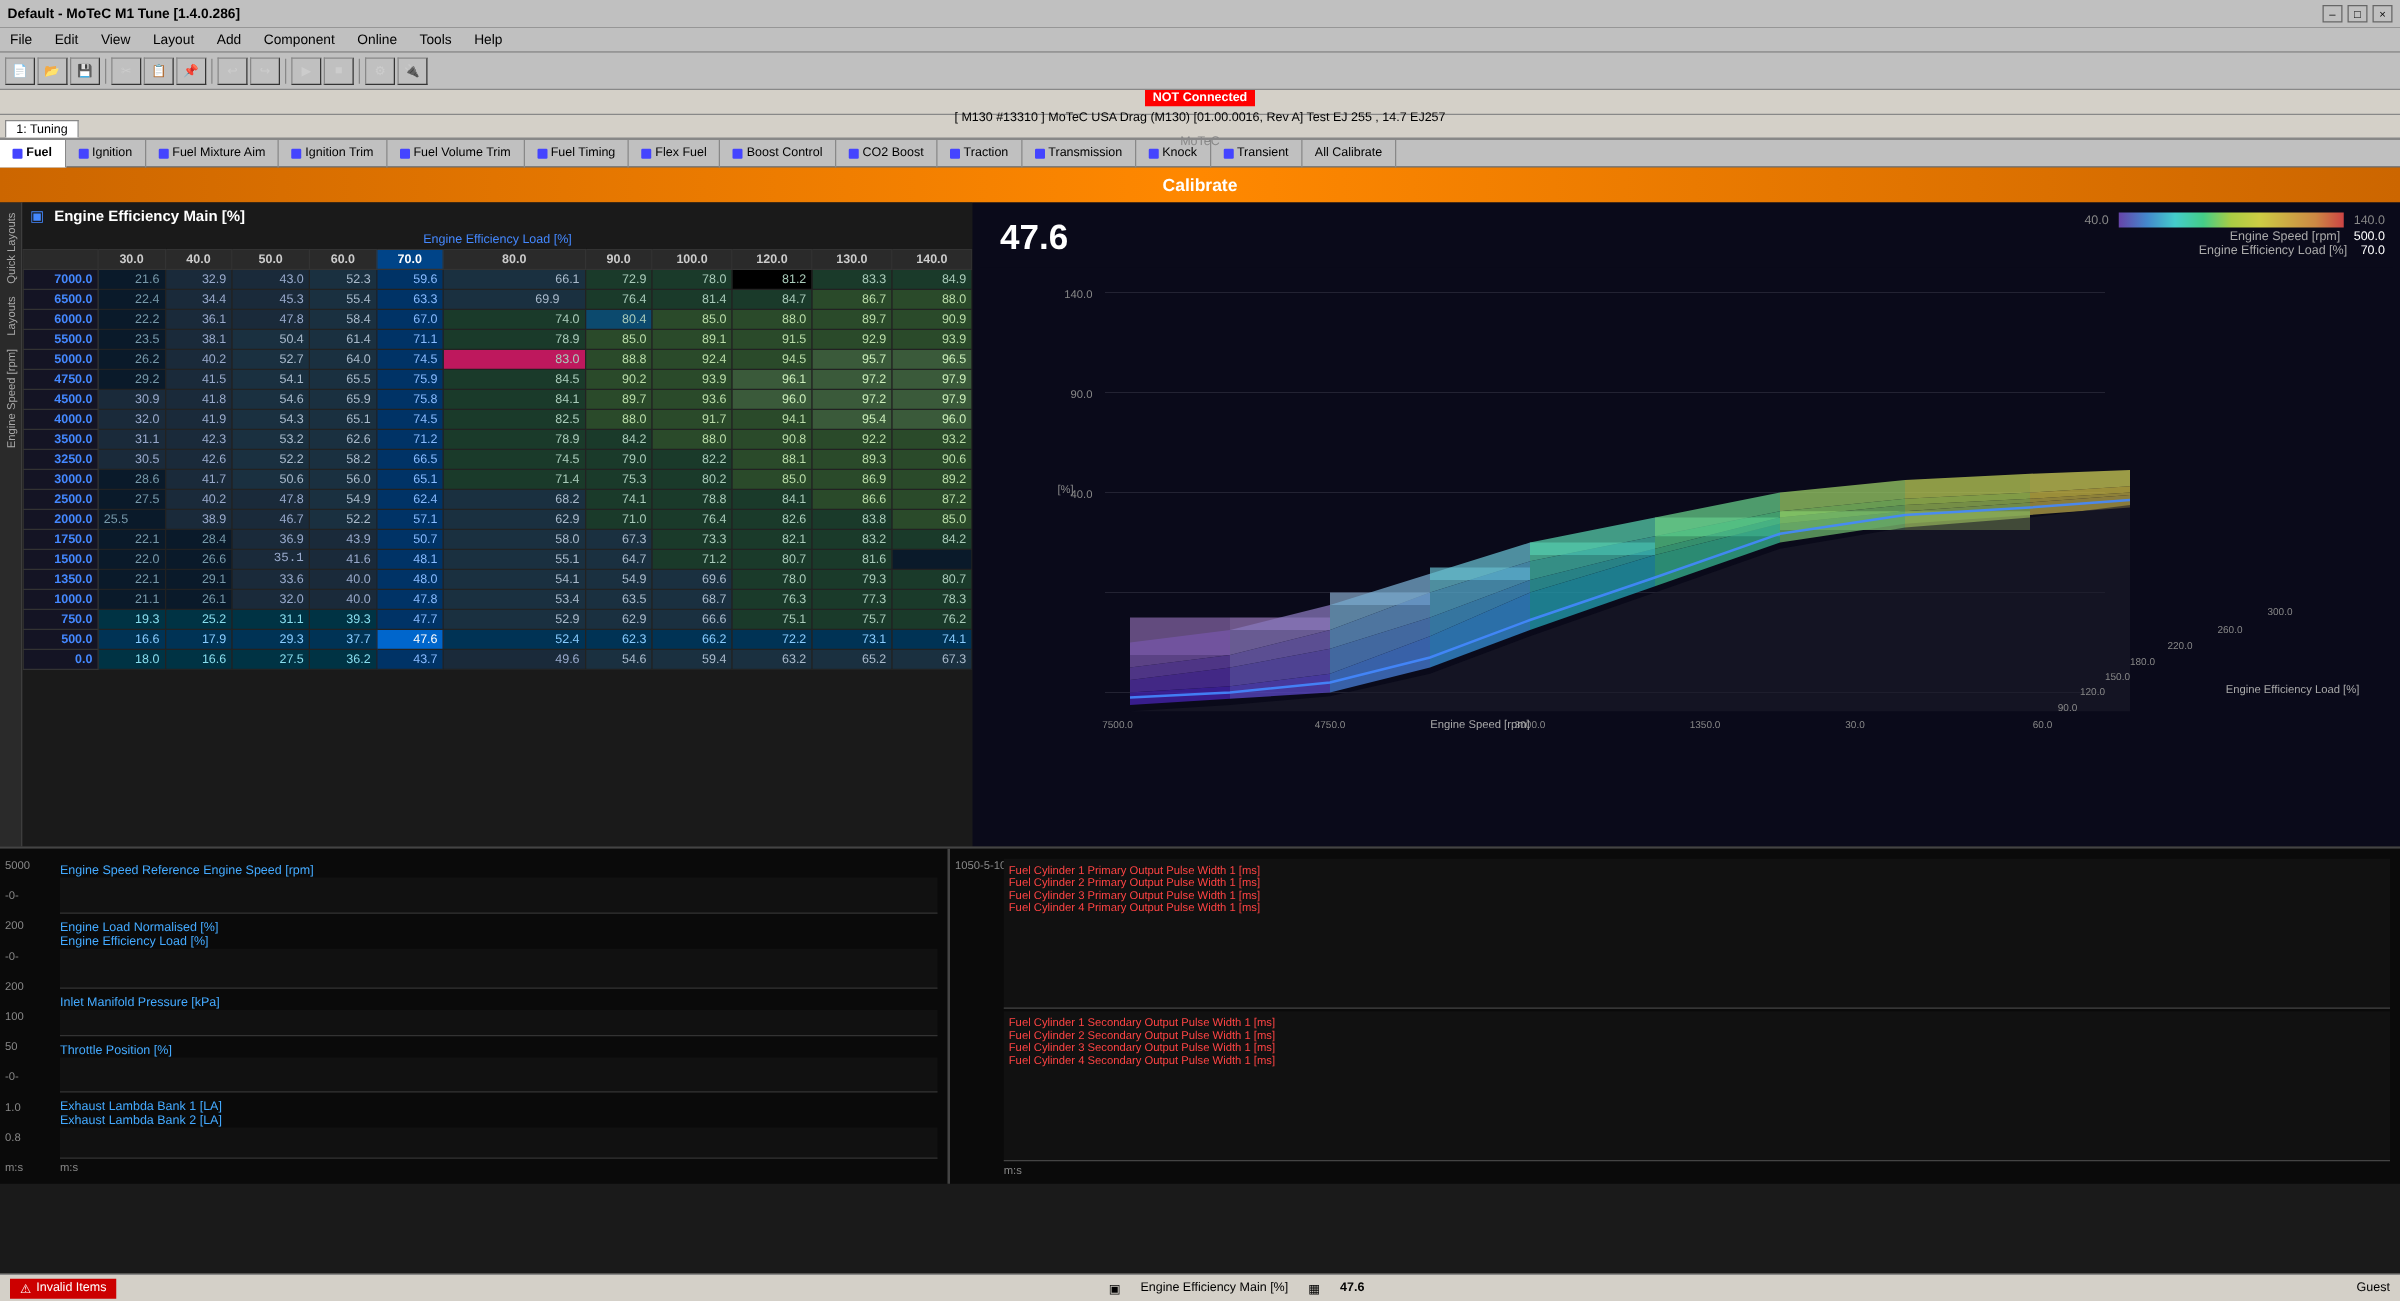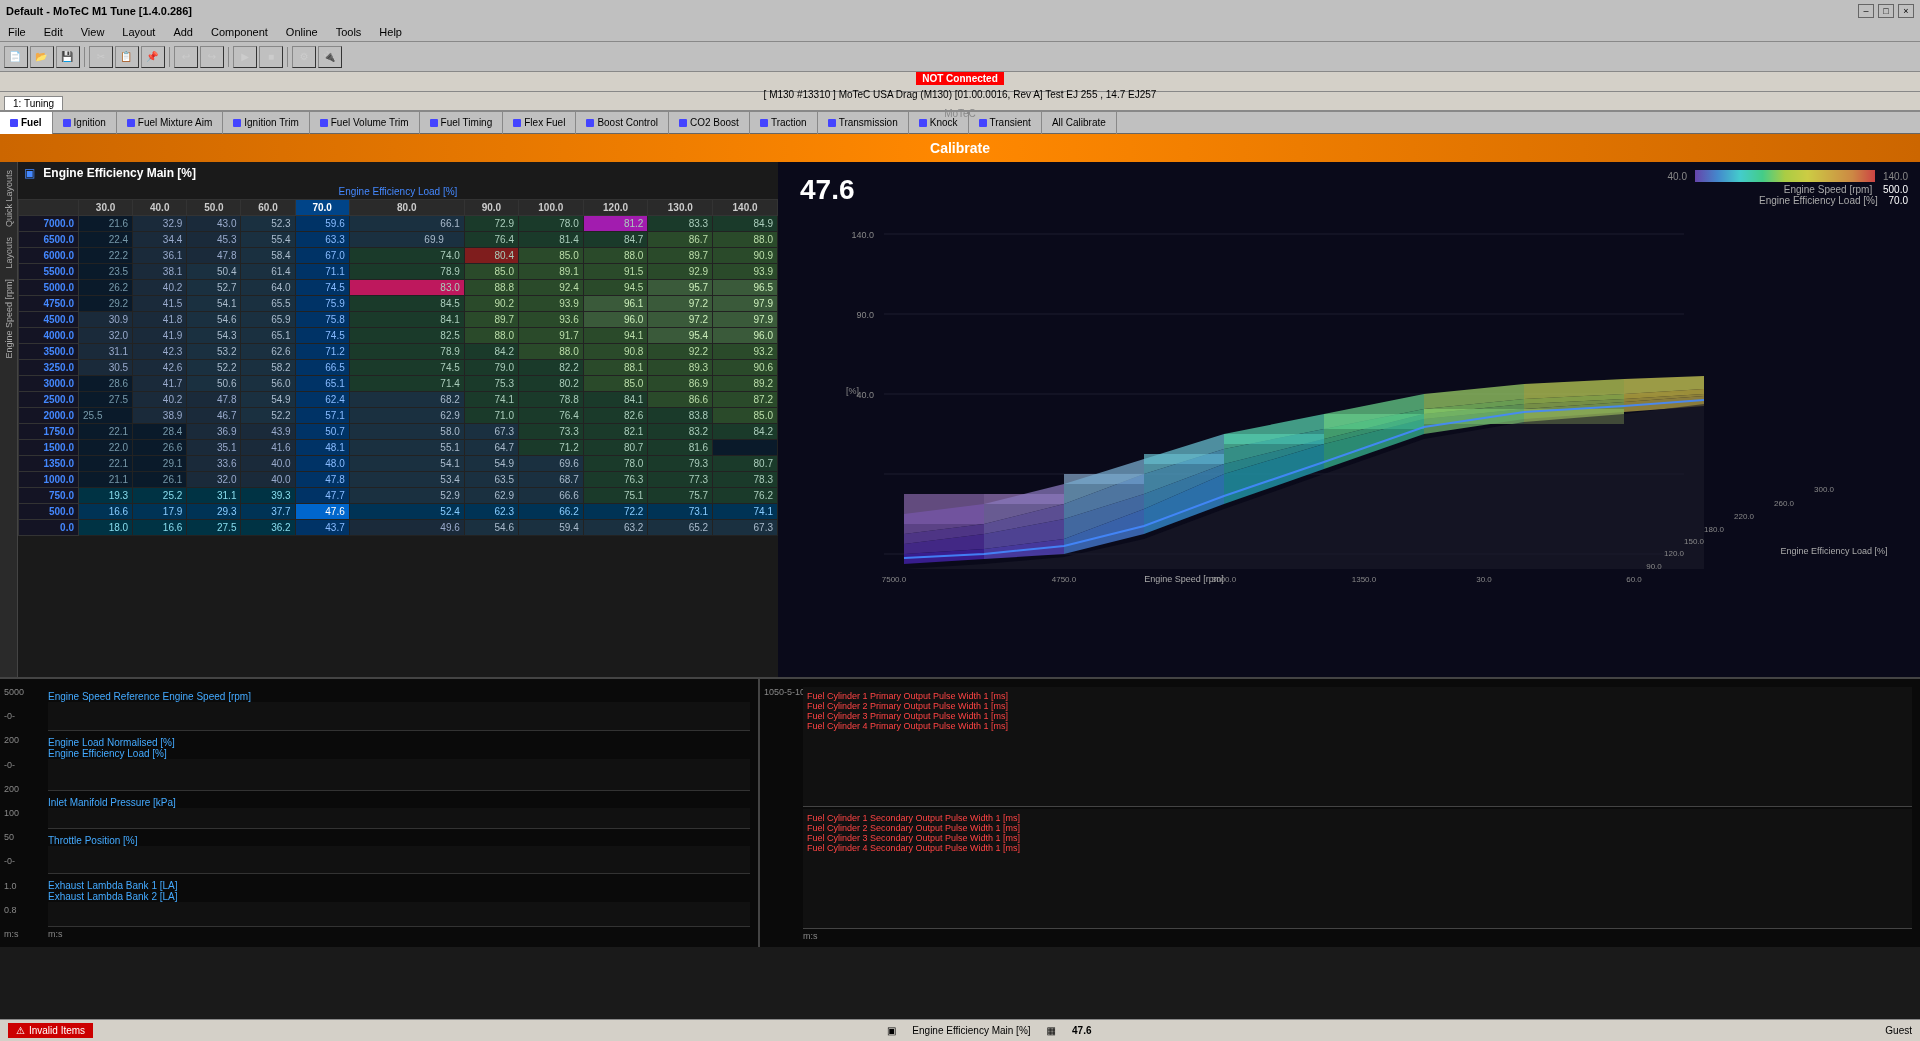--- a/index.html
+++ b/index.html
@@ -193,21 +193,21 @@
         <tr>
               <td style="background: rgb(20, 20, 36); color: rgb(68, 136, 255); border: 1px solid rgb(51, 51, 51); padding: 2px 4px; font-size: 10px; text-align: right; font-weight: bold;">7000.0</td>
               <td style="background: rgb(10, 26, 42); color: rgb(119, 153, 170); border: 1px solid rgb(34, 34, 34); padding: 2px 4px; font-size: 10px; text-align: right;">21.6</td>
               <td style="background: rgb(26, 42, 58); color: rgb(153, 170, 204); border: 1px solid rgb(34, 34, 34); padding: 2px 4px; font-size: 10px; text-align: right;">32.9</td>
               <td style="background: rgb(26, 42, 58); color: rgb(153, 170, 204); border: 1px solid rgb(34, 34, 34); padding: 2px 4px; font-size: 10px; text-align: right;">43.0</td>
               <td style="background: rgb(26, 48, 64); color: rgb(170, 187, 204); border: 1px solid rgb(34, 34, 34); padding: 2px 4px; font-size: 10px; text-align: right;">52.3</td>
               <td style="background: rgb(0, 51, 102); color: rgb(136, 187, 255); border: 1px solid rgb(34, 34, 34); padding: 2px 4px; font-size: 10px; text-align: right;">59.6</td>
               <td style="background: rgb(26, 48, 64); color: rgb(170, 187, 204); border: 1px solid rgb(34, 34, 34); padding: 2px 4px; font-size: 10px; text-align: right;">66.1</td>
               <td style="background: rgb(26, 58, 42); color: rgb(170, 204, 187); border: 1px solid rgb(34, 34, 34); padding: 2px 4px; font-size: 10px; text-align: right;">72.9</td>
               <td style="background: rgb(26, 58, 42); color: rgb(170, 204, 187); border: 1px solid rgb(34, 34, 34); padding: 2px 4px; font-size: 10px; text-align: right;">78.0</td>
-              <td style="background: #a21caf; color: rgb(170, 204, 187); border: 1px solid rgb(34, 34, 34); padding: 2px 4px; font-size: 10px; text-align: right;">81.2</td>
+              <td style="background: #000000; color: rgb(170, 204, 187); border: 1px solid rgb(34, 34, 34); padding: 2px 4px; font-size: 10px; text-align: right;">81.2</td>
               <td style="background: rgb(26, 58, 42); color: rgb(170, 204, 187); border: 1px solid rgb(34, 34, 34); padding: 2px 4px; font-size: 10px; text-align: right;">83.3</td>
               <td style="background: rgb(26, 58, 42); color: rgb(170, 204, 187); border: 1px solid rgb(34, 34, 34); padding: 2px 4px; font-size: 10px; text-align: right;">84.9</td>
             </tr>
             <tr>
               <td style="background: rgb(20, 20, 36); color: rgb(68, 136, 255); border: 1px solid rgb(51, 51, 51); padding: 2px 4px; font-size: 10px; text-align: right; font-weight: bold;">6500.0</td>
               <td style="background: rgb(10, 26, 42); color: rgb(119, 153, 170); border: 1px solid rgb(34, 34, 34); padding: 2px 4px; font-size: 10px; text-align: right;">22.4</td>
               <td style="background: rgb(26, 42, 58); color: rgb(153, 170, 204); border: 1px solid rgb(34, 34, 34); padding: 2px 4px; font-size: 10px; text-align: right;">34.4</td>
               <td style="background: rgb(26, 42, 58); color: rgb(153, 170, 204); border: 1px solid rgb(34, 34, 34); padding: 2px 4px; font-size: 10px; text-align: right;">45.3</td>
               <td style="background: rgb(26, 48, 64); color: rgb(170, 187, 204); border: 1px solid rgb(34, 34, 34); padding: 2px 4px; font-size: 10px; text-align: right;">55.4</td>
               <td style="background: rgb(0, 51, 102); color: rgb(136, 187, 255); border: 1px solid rgb(34, 34, 34); padding: 2px 4px; font-size: 10px; text-align: right;">63.3</td>
@@ -219,21 +219,21 @@
               <td style="background: rgb(42, 74, 42); color: rgb(187, 221, 170); border: 1px solid rgb(34, 34, 34); padding: 2px 4px; font-size: 10px; text-align: right;">88.0</td>
             </tr>
             <tr>
               <td style="background: rgb(20, 20, 36); color: rgb(68, 136, 255); border: 1px solid rgb(51, 51, 51); padding: 2px 4px; font-size: 10px; text-align: right; font-weight: bold;">6000.0</td>
               <td style="background: rgb(10, 26, 42); color: rgb(119, 153, 170); border: 1px solid rgb(34, 34, 34); padding: 2px 4px; font-size: 10px; text-align: right;">22.2</td>
               <td style="background: rgb(26, 42, 58); color: rgb(153, 170, 204); border: 1px solid rgb(34, 34, 34); padding: 2px 4px; font-size: 10px; text-align: right;">36.1</td>
               <td style="background: rgb(26, 42, 58); color: rgb(153, 170, 204); border: 1px solid rgb(34, 34, 34); padding: 2px 4px; font-size: 10px; text-align: right;">47.8</td>
               <td style="background: rgb(26, 48, 64); color: rgb(170, 187, 204); border: 1px solid rgb(34, 34, 34); padding: 2px 4px; font-size: 10px; text-align: right;">58.4</td>
               <td style="background: rgb(0, 51, 102); color: rgb(136, 187, 255); border: 1px solid rgb(34, 34, 34); padding: 2px 4px; font-size: 10px; text-align: right;">67.0</td>
               <td style="background: rgb(26, 58, 42); color: rgb(170, 204, 187); border: 1px solid rgb(34, 34, 34); padding: 2px 4px; font-size: 10px; text-align: right;">74.0</td>
-              <td style="background: #7f1d1d; color: rgb(170, 204, 187); border: 1px solid rgb(34, 34, 34); padding: 2px 4px; font-size: 10px; text-align: right;">80.4</td>
+              <td style="background: #0c4a6e; color: rgb(170, 204, 187); border: 1px solid rgb(34, 34, 34); padding: 2px 4px; font-size: 10px; text-align: right;">80.4</td>
               <td style="background: rgb(42, 74, 42); color: rgb(187, 221, 170); border: 1px solid rgb(34, 34, 34); padding: 2px 4px; font-size: 10px; text-align: right;">85.0</td>
               <td style="background: rgb(42, 74, 42); color: rgb(187, 221, 170); border: 1px solid rgb(34, 34, 34); padding: 2px 4px; font-size: 10px; text-align: right;">88.0</td>
               <td style="background: rgb(42, 74, 42); color: rgb(187, 221, 170); border: 1px solid rgb(34, 34, 34); padding: 2px 4px; font-size: 10px; text-align: right;">89.7</td>
               <td style="background: rgb(42, 74, 42); color: rgb(187, 221, 170); border: 1px solid rgb(34, 34, 34); padding: 2px 4px; font-size: 10px; text-align: right;">90.9</td>
             </tr>
             <tr>
               <td style="background: rgb(20, 20, 36); color: rgb(68, 136, 255); border: 1px solid rgb(51, 51, 51); padding: 2px 4px; font-size: 10px; text-align: right; font-weight: bold;">5500.0</td>
               <td style="background: rgb(10, 26, 42); color: rgb(119, 153, 170); border: 1px solid rgb(34, 34, 34); padding: 2px 4px; font-size: 10px; text-align: right;">23.5</td>
               <td style="background: rgb(26, 42, 58); color: rgb(153, 170, 204); border: 1px solid rgb(34, 34, 34); padding: 2px 4px; font-size: 10px; text-align: right;">38.1</td>
               <td style="background: rgb(26, 48, 64); color: rgb(170, 187, 204); border: 1px solid rgb(34, 34, 34); padding: 2px 4px; font-size: 10px; text-align: right;">50.4</td>
@@ -383,21 +383,21 @@
               <td style="background: rgb(26, 48, 64); color: rgb(170, 187, 204); border: 1px solid rgb(34, 34, 34); padding: 2px 4px; font-size: 10px; text-align: right;">67.3</td>
               <td style="background: rgb(26, 58, 42); color: rgb(170, 204, 187); border: 1px solid rgb(34, 34, 34); padding: 2px 4px; font-size: 10px; text-align: right;">73.3</td>
               <td style="background: rgb(26, 58, 42); color: rgb(170, 204, 187); border: 1px solid rgb(34, 34, 34); padding: 2px 4px; font-size: 10px; text-align: right;">82.1</td>
               <td style="background: rgb(26, 58, 42); color: rgb(170, 204, 187); border: 1px solid rgb(34, 34, 34); padding: 2px 4px; font-size: 10px; text-align: right;">83.2</td>
               <td style="background: rgb(26, 58, 42); color: rgb(170, 204, 187); border: 1px solid rgb(34, 34, 34); padding: 2px 4px; font-size: 10px; text-align: right;">84.2</td>
             </tr>
             <tr>
               <td style="background: rgb(20, 20, 36); color: rgb(68, 136, 255); border: 1px solid rgb(51, 51, 51); padding: 2px 4px; font-size: 10px; text-align: right; font-weight: bold;">1500.0</td>
               <td style="background: rgb(10, 26, 42); color: rgb(119, 153, 170); border: 1px solid rgb(34, 34, 34); padding: 2px 4px; font-size: 10px; text-align: right;">22.0</td>
               <td style="background: rgb(10, 26, 42); color: rgb(119, 153, 170); border: 1px solid rgb(34, 34, 34); padding: 2px 4px; font-size: 10px; text-align: right;">26.6</td>
-              <td style="background: rgb(26, 42, 58); color: rgb(153, 170, 204); border: 1px solid rgb(34, 34, 34); padding: 2px 4px; font-size: 10px; text-align: right;">35.1</td>
+              <td style="background: rgb(26, 42, 58); color: rgb(153, 170, 204); border: 1px solid rgb(34, 34, 34); padding: 2px 4px; font-size: 10px; text-align: right; font-family: Liberation Mono, monospace;">35.1</td>
               <td style="background: rgb(26, 42, 58); color: rgb(153, 170, 204); border: 1px solid rgb(34, 34, 34); padding: 2px 4px; font-size: 10px; text-align: right;">41.6</td>
               <td style="background: rgb(0, 51, 102); color: rgb(136, 187, 255); border: 1px solid rgb(34, 34, 34); padding: 2px 4px; font-size: 10px; text-align: right;">48.1</td>
               <td style="background: rgb(26, 48, 64); color: rgb(170, 187, 204); border: 1px solid rgb(34, 34, 34); padding: 2px 4px; font-size: 10px; text-align: right;">55.1</td>
               <td style="background: rgb(26, 48, 64); color: rgb(170, 187, 204); border: 1px solid rgb(34, 34, 34); padding: 2px 4px; font-size: 10px; text-align: right;">64.7</td>
               <td style="background: rgb(26, 58, 42); color: rgb(170, 204, 187); border: 1px solid rgb(34, 34, 34); padding: 2px 4px; font-size: 10px; text-align: right;">71.2</td>
               <td style="background: rgb(26, 58, 42); color: rgb(170, 204, 187); border: 1px solid rgb(34, 34, 34); padding: 2px 4px; font-size: 10px; text-align: right;">80.7</td>
               <td style="background: rgb(26, 58, 42); color: rgb(170, 204, 187); border: 1px solid rgb(34, 34, 34); padding: 2px 4px; font-size: 10px; text-align: right;">81.6</td>
               <td style="background: rgb(10, 26, 42); color: rgb(119, 153, 170); border: 1px solid rgb(34, 34, 34); padding: 2px 4px; font-size: 10px; text-align: right;"></td>
             </tr>
             <tr>

